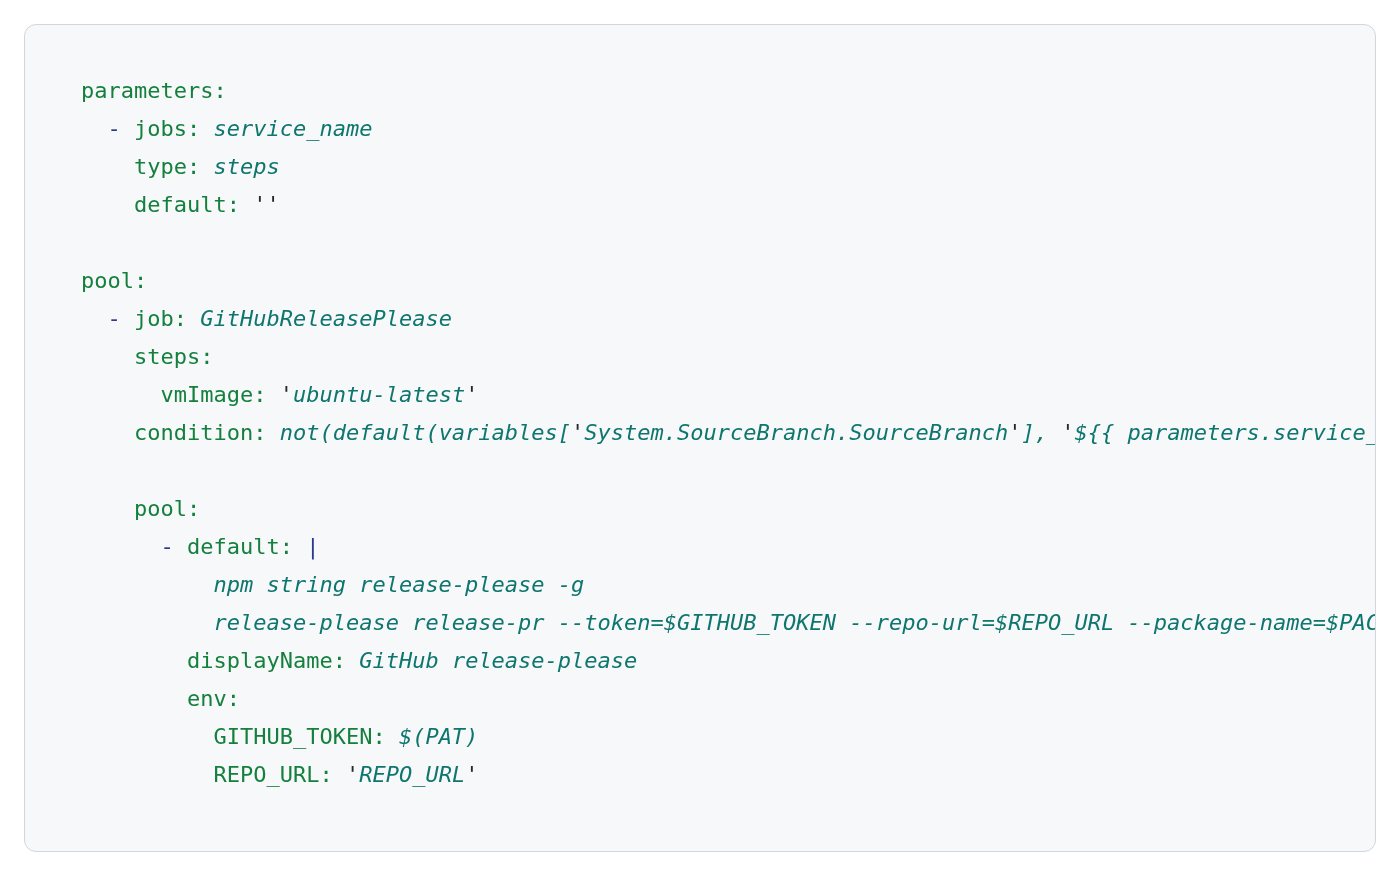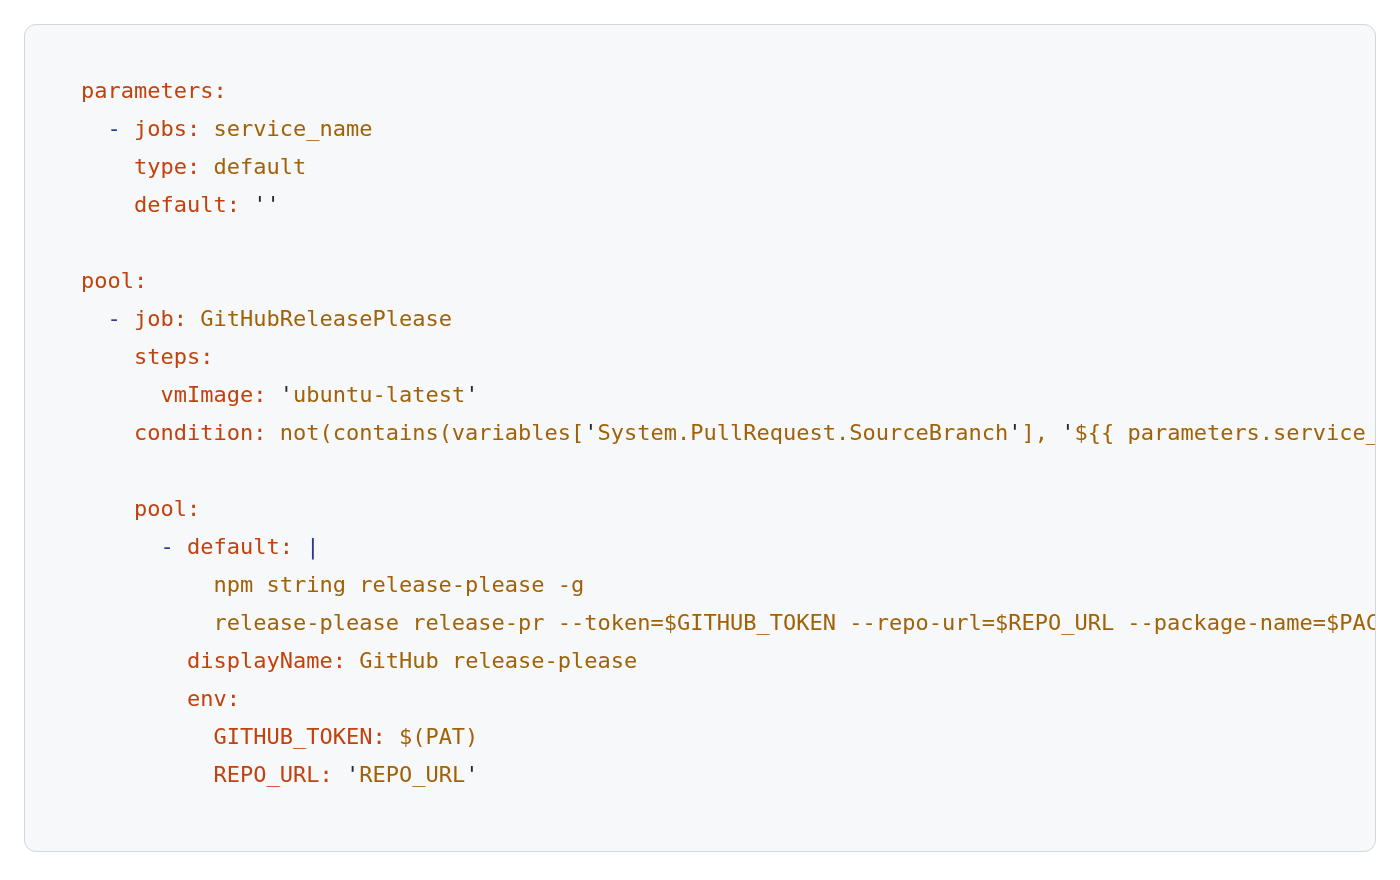--- a/index.html
+++ b/index.html
@@ -14,38 +14,38 @@
       padding: 48px 56px 56px 56px;
       background: #f6f8fa;
       border: 1px solid #d0d7de;
       border-radius: 12px;
       overflow: hidden;
       white-space: pre;
       font-size: 22px;
       line-height: 36px;
       color: #24292f;
     }
-    .tk-key   { color: #c2410c; }   
-    .tk-str   { color: #a16207; }   
+    .tk-key   { color: #15803d; }   
+    .tk-str   { color: #0f766e; font-style: italic; }   
     .tk-dash  { color: #2d3a8c; }   
     .tk-qt    { color: #24292f; }   
   </style>
 </head>
 <body>
 
 <div class="code-block"><code id="code"><span class="tk-key">parameters:</span>
 <span>  </span><span class="tk-dash">-</span><span> </span><span class="tk-key">jobs:</span><span> </span><span class="tk-str">service_name</span>
-<span>    </span><span class="tk-key">type:</span><span> </span><span class="tk-str">default</span>
+<span>    </span><span class="tk-key">type:</span><span> </span><span class="tk-str">steps</span>
 <span>    </span><span class="tk-key">default:</span><span> </span><span class="tk-qt">''</span>
 
 <span class="tk-key">pool:</span>
 <span>  </span><span class="tk-dash">-</span><span> </span><span class="tk-key">job:</span><span> </span><span class="tk-str">GitHubReleasePlease</span>
 <span>    </span><span class="tk-key">steps:</span>
 <span>      </span><span class="tk-key">vmImage:</span><span> </span><span class="tk-qt">'</span><span class="tk-str">ubuntu-latest</span><span class="tk-qt">'</span>
-<span>    </span><span class="tk-key">condition:</span><span> </span><span class="tk-str">not(contains(variables[</span><span class="tk-qt">'</span><span class="tk-str">System.PullRequest.SourceBranch</span><span class="tk-qt">'</span><span class="tk-str">], </span><span class="tk-qt">'</span><span class="tk-str">${{ parameters.service_name }}</span>
+<span>    </span><span class="tk-key">condition:</span><span> </span><span class="tk-str">not(default(variables[</span><span class="tk-qt">'</span><span class="tk-str">System.SourceBranch.SourceBranch</span><span class="tk-qt">'</span><span class="tk-str">], </span><span class="tk-qt">'</span><span class="tk-str">${{ parameters.service_name }}</span>
 
 <span>    </span><span class="tk-key">pool:</span>
 <span>      </span><span class="tk-dash">-</span><span> </span><span class="tk-key">default:</span><span> </span><span class="tk-dash">|</span>
 <span>          </span><span class="tk-str">npm string release-please -g</span>
 <span>          </span><span class="tk-str">release-please release-pr --token=$GITHUB_TOKEN --repo-url=$REPO_URL --package-name=$PACKAGE_NAME</span>
 <span>        </span><span class="tk-key">displayName:</span><span> </span><span class="tk-str">GitHub release-please</span>
 <span>        </span><span class="tk-key">env:</span>
 <span>          </span><span class="tk-key">GITHUB_TOKEN:</span><span> </span><span class="tk-str">$(PAT)</span>
 <span>          </span><span class="tk-key">REPO_URL:</span><span> </span><span class="tk-qt">'</span><span class="tk-str">REPO_URL</span><span class="tk-qt">'</span></code></div>
 

